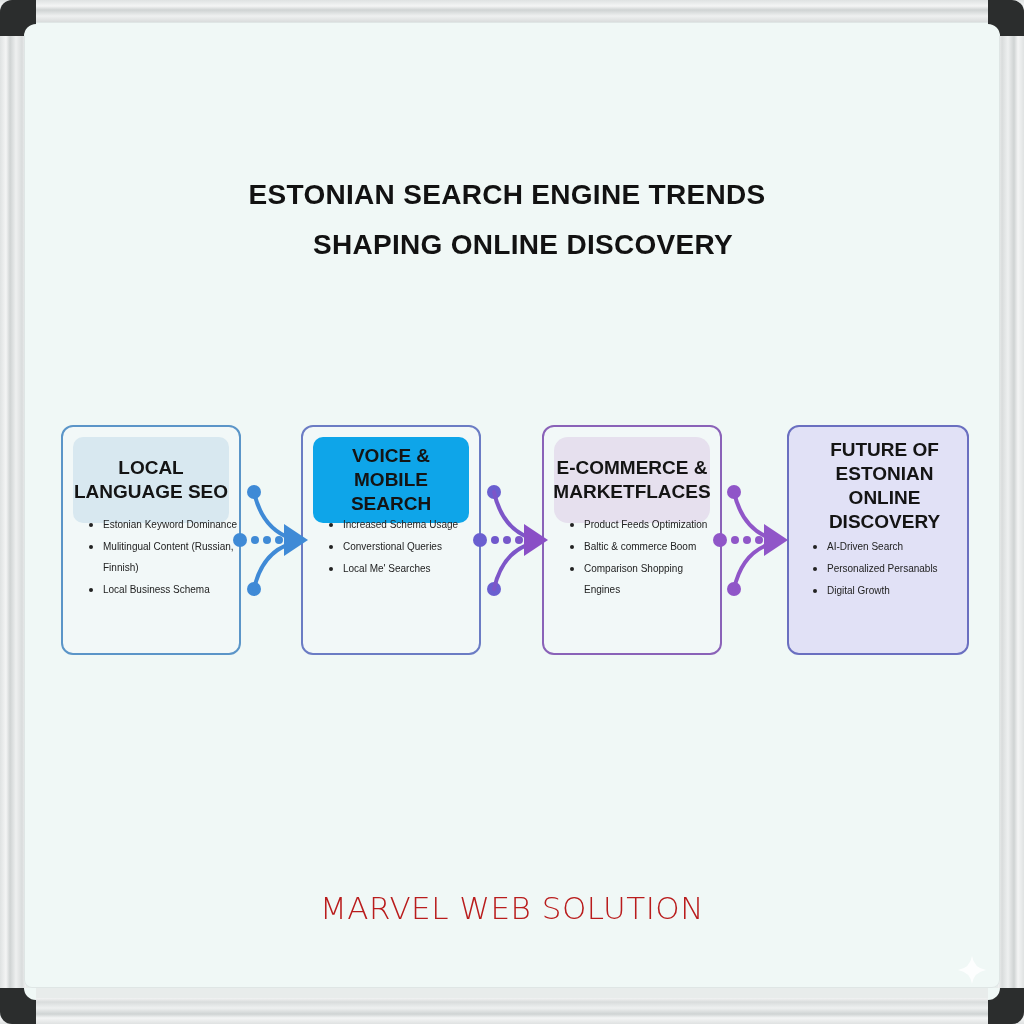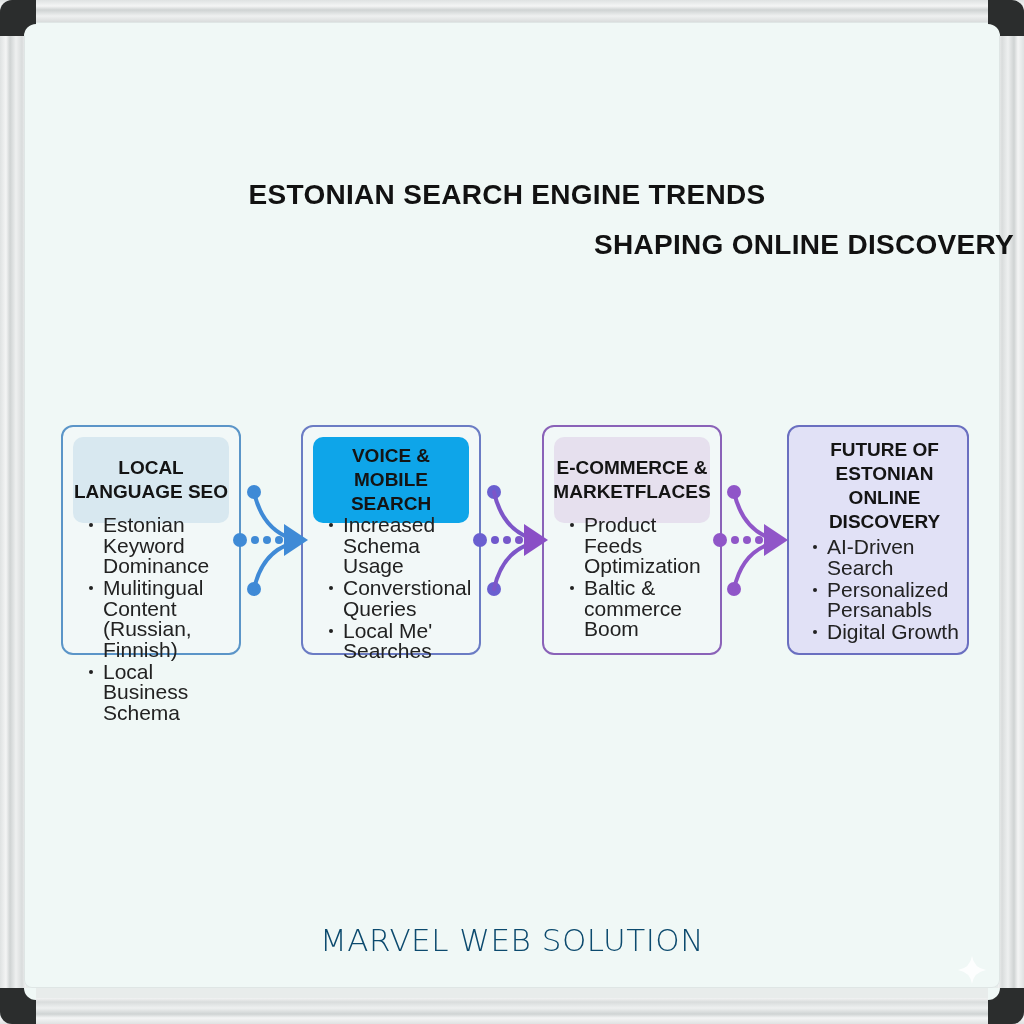--- a/index.html
+++ b/index.html
@@ -39,57 +39,57 @@
     position: absolute; left: 24px; top: 22px; width: 976px; height: 966px;
     background: #f0f8f6; border-radius: 8px; z-index: 2;
     box-shadow: inset 0 0 0 1px #dfe6e5;
   }
 
   .title {
     position: absolute; left: 0; top: 170px; width: 1014px; text-align: center;
     font-weight: 700; font-size: 28px; line-height: 50px; color: #121212; z-index: 4;
     letter-spacing: 0.3px;
   }
-  .title .line2 { display: block; padding-left: 32px; text-align: right; }
+  .title .line2 { display: block; padding-left: 32px; }
 
   .card {
     position: absolute; top: 425px; height: 230px; border-radius: 12px;
     background: #f2f8f8; z-index: 4; box-sizing: border-box;
   }
   .card .head {
     position: absolute; left: 10px; right: 10px; top: 10px; height: 86px;
     border-radius: 10px; display: flex; align-items: center; justify-content: center;
     text-align: center; font-weight: 700; font-size: 19px; line-height: 24px; color: #141414;
   }
   .card ul {
     position: absolute; left: 14px; top: 88px; margin: 0; padding: 0 0 0 12px;
-    list-style: none; font-size: 21px; line-height: 20.5px; color: #222;
+    list-style: none; font-size: 10px; line-height: 20.5px; color: #222;
   }
   .card li { position: relative; padding-left: 14px; margin-bottom: 1.5px; }
   .card li::before {
     content: ""; position: absolute; left: 0; top: 8px; width: 4px; height: 4px;
     border-radius: 50%; background: #222;
   }
 
   .c1 { left: 61px; width: 180px; border: 2px solid #5b95c8; padding-left: 9px; }
   .c1 .head { background: #d8e8f0; }
   .c2 { left: 301px; width: 180px; border: 2px solid #6b7cc4; }
   .c2 .head { background: #0ea5e9; }
   .c3 { left: 542px; width: 180px; border: 2px solid #8a62b8; }
-  .c3 .head { background: #e6e0ee; }
+  .c3 .head { background: #e6e0ee; border-radius: 14px; }
   .c4 { left: 787px; width: 182px; border: 2px solid #6a6fc0; background: #e1e1f6; }
   .c4 .head { background: transparent; top: 14px; height: 90px; left: 0; right: 0; line-height: 24px; padding-left: 13px; }
   .c4 ul { top: 110px; left: 12px; }
 
   .connector { position: absolute; top: 478px; width: 80px; height: 125px; z-index: 5; }
   .connector svg { width: 80px; height: 125px; overflow: visible; }
 
   .footer {
-    position: absolute; left: 0; width: 1024px; top: 922px; text-align: center;
-    font-size: 31px; color: #0c4a6e; letter-spacing: 0.5px; z-index: 4;
+    position: absolute; left: 0; width: 1024px; top: 890px; text-align: center;
+    font-size: 31px; color: #b91c1c; letter-spacing: 0.5px; z-index: 4;
     font-family: "DejaVu Sans", sans-serif; font-weight: 300;
   }
   .sparkle {
     position: absolute; right: 38px; bottom: 40px; width: 28px; height: 28px; z-index: 4;
   }
 </style>
 </head>
 <body>
 
 <div class="frame-side frame-left"></div>
@@ -139,20 +139,21 @@
 <div class="card c3">
   <div class="head">
     <div>
       <div>E-COMMERCE &amp;</div>
       <div>MARKETFLACES</div>
     </div>
   </div>
   <ul>
     <li>Product Feeds Optimization</li>
     <li>Baltic &amp; commerce Boom</li>
+    <li>Comparison Shopping Engines</li>
   </ul>
 </div>
 
 <div class="card c4">
   <div class="head">
     <div>
       <div>FUTURE OF</div>
       <div>ESTONIAN ONLINE</div>
       <div>DISCOVERY</div>
     </div>

